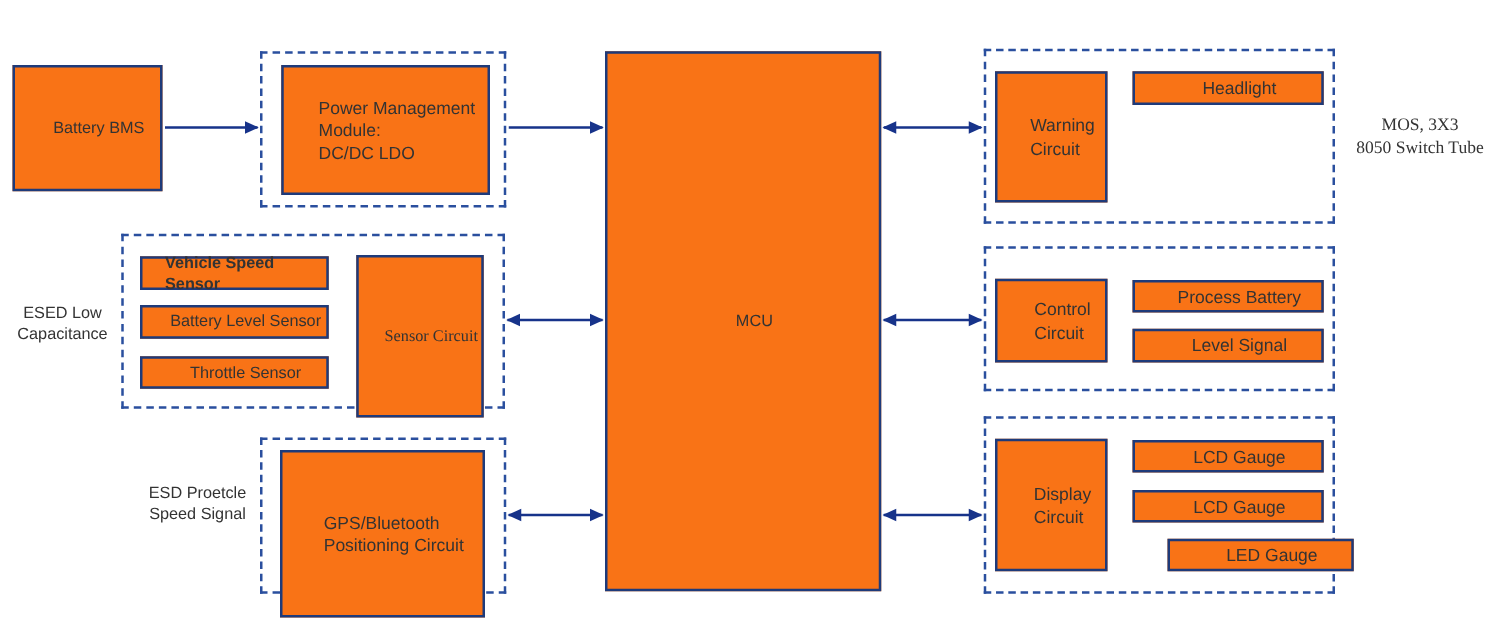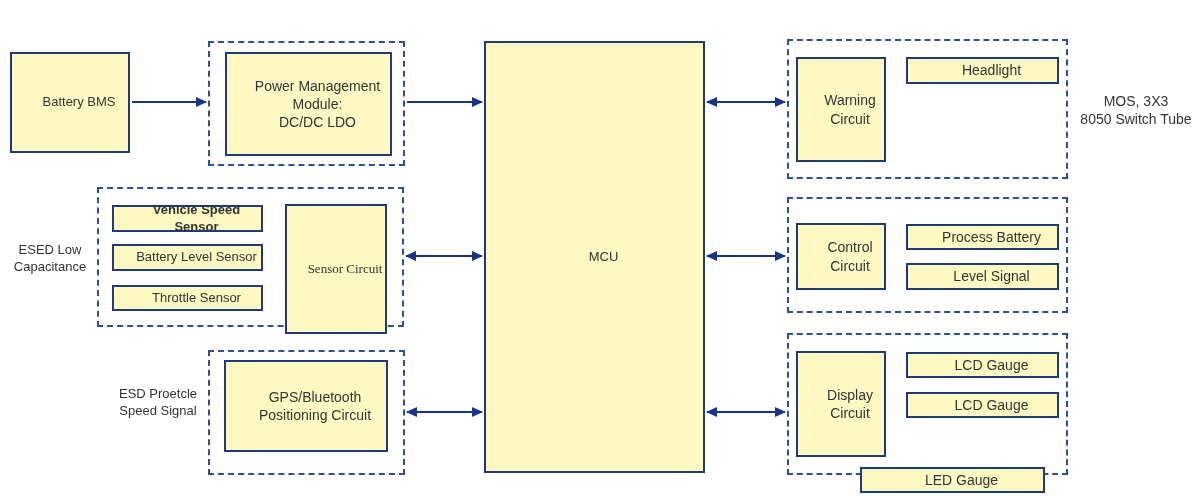--- a/index.html
+++ b/index.html
@@ -18,25 +18,24 @@
     position: relative;
     width: 1200px;
     height: 496px;
     background: var(--bg);
     overflow: hidden;
     color: var(--text);
   }
   .solid-box {
     position: absolute;
     border: 2px solid var(--solid-border);
-    background: #fef9c3;
+    background: #f97316;
     display: flex;
     align-items: center;
     justify-content: center;
-    text-align: center;
     white-space: pre-line;
     line-height: 1.3;
     color: var(--text);
     padding-left: 18px;
   }
   .dashed-box {
     position: absolute;
     border: 2px dashed var(--dashed-border);
     background: transparent;
   }
@@ -83,48 +82,48 @@
 Module:
 DC/DC LDO</div>
 
   <div class="dashed-box" style="left:97px; top:187px; width:307px; height:140px;"></div>
   <div class="solid-box fs-13" style="left:112px; top:205px; width:151px; height:27px;font-weight:bold;">Vehicle Speed Sensor</div>
   <div class="solid-box fs-13" style="left:112px; top:244px; width:151px; height:27px;">Battery Level Sensor</div>
   <div class="solid-box fs-13" style="left:112px; top:285px; width:151px; height:26px;">Throttle Sensor</div>
   <div class="solid-box fs-15" style="left:285px; top:204px; width:102px; height:130px;font-family:Liberation Serif, serif;">Sensor Circuit</div>
 
   <div class="dashed-box" style="left:208px; top:350px; width:197px; height:125px;"></div>
-  <div class="solid-box fs-14" style="left:224px; top:360px; width:164px; height:92px;">GPS/Bluetooth
+  <div class="solid-box fs-14" style="left:224px; top:360px; width:164px; height:134px;">GPS/Bluetooth
 Positioning Circuit</div>
 
   <div class="solid-box fs-15" style="left:484px; top:41px; width:221px; height:432px;">MCU</div>
 
   <div class="dashed-box" style="left:787px; top:39px; width:281px; height:140px;"></div>
   <div class="solid-box fs-14" style="left:796px; top:57px; width:90px; height:105px;">Warning
 Circuit</div>
   <div class="solid-box fs-14" style="left:906px; top:57px; width:153px; height:27px;">Headlight</div>
 
   <div class="dashed-box" style="left:787px; top:197px; width:281px; height:116px;"></div>
   <div class="solid-box fs-14" style="left:796px; top:223px; width:90px; height:67px;">Control
 Circuit</div>
   <div class="solid-box fs-14" style="left:906px; top:224px; width:153px; height:26px;">Process Battery</div>
   <div class="solid-box fs-14" style="left:906px; top:263px; width:153px; height:27px;">Level Signal</div>
 
   <div class="dashed-box" style="left:787px; top:333px; width:281px; height:142px;"></div>
   <div class="solid-box fs-14" style="left:796px; top:351px; width:90px; height:106px;">Display
 Circuit</div>
   <div class="solid-box fs-14" style="left:906px; top:352px; width:153px; height:26px;">LCD Gauge</div>
   <div class="solid-box fs-14" style="left:906px; top:392px; width:153px; height:26px;">LCD Gauge</div>
-  <div class="solid-box fs-14" style="left:860px; top:431px; width:185px; height:26px;margin-top:36px;">LED Gauge</div>
+  <div class="solid-box fs-14" style="left:934px; top:431px; width:149px; height:26px;">LED Gauge</div>
 
   <div class="label fs-13" style="left:4px; top:242px; width:92px;">ESED Low
 Capacitance</div>
   <div class="label fs-13" style="left:108px; top:386px; width:100px;">ESD Proetcle
 Speed Signal</div>
-  <div class="label fs-14" style="left:1072px; top:92px; width:128px;">MOS, 3X3
+  <div class="label fs-14" style="left:1072px; top:92px; width:128px;font-family:Liberation Serif, serif;">MOS, 3X3
 8050 Switch Tube</div>
 
   <div class="arrow" style="left:132px; top:101px; width:74px;">
     <span class="head head-right"></span>
   </div>
   <div class="arrow" style="left:407px; top:101px; width:75px;">
     <span class="head head-right"></span>
   </div>
   <div class="arrow" style="left:406px; top:255px; width:76px;">
     <span class="head head-left"></span>

